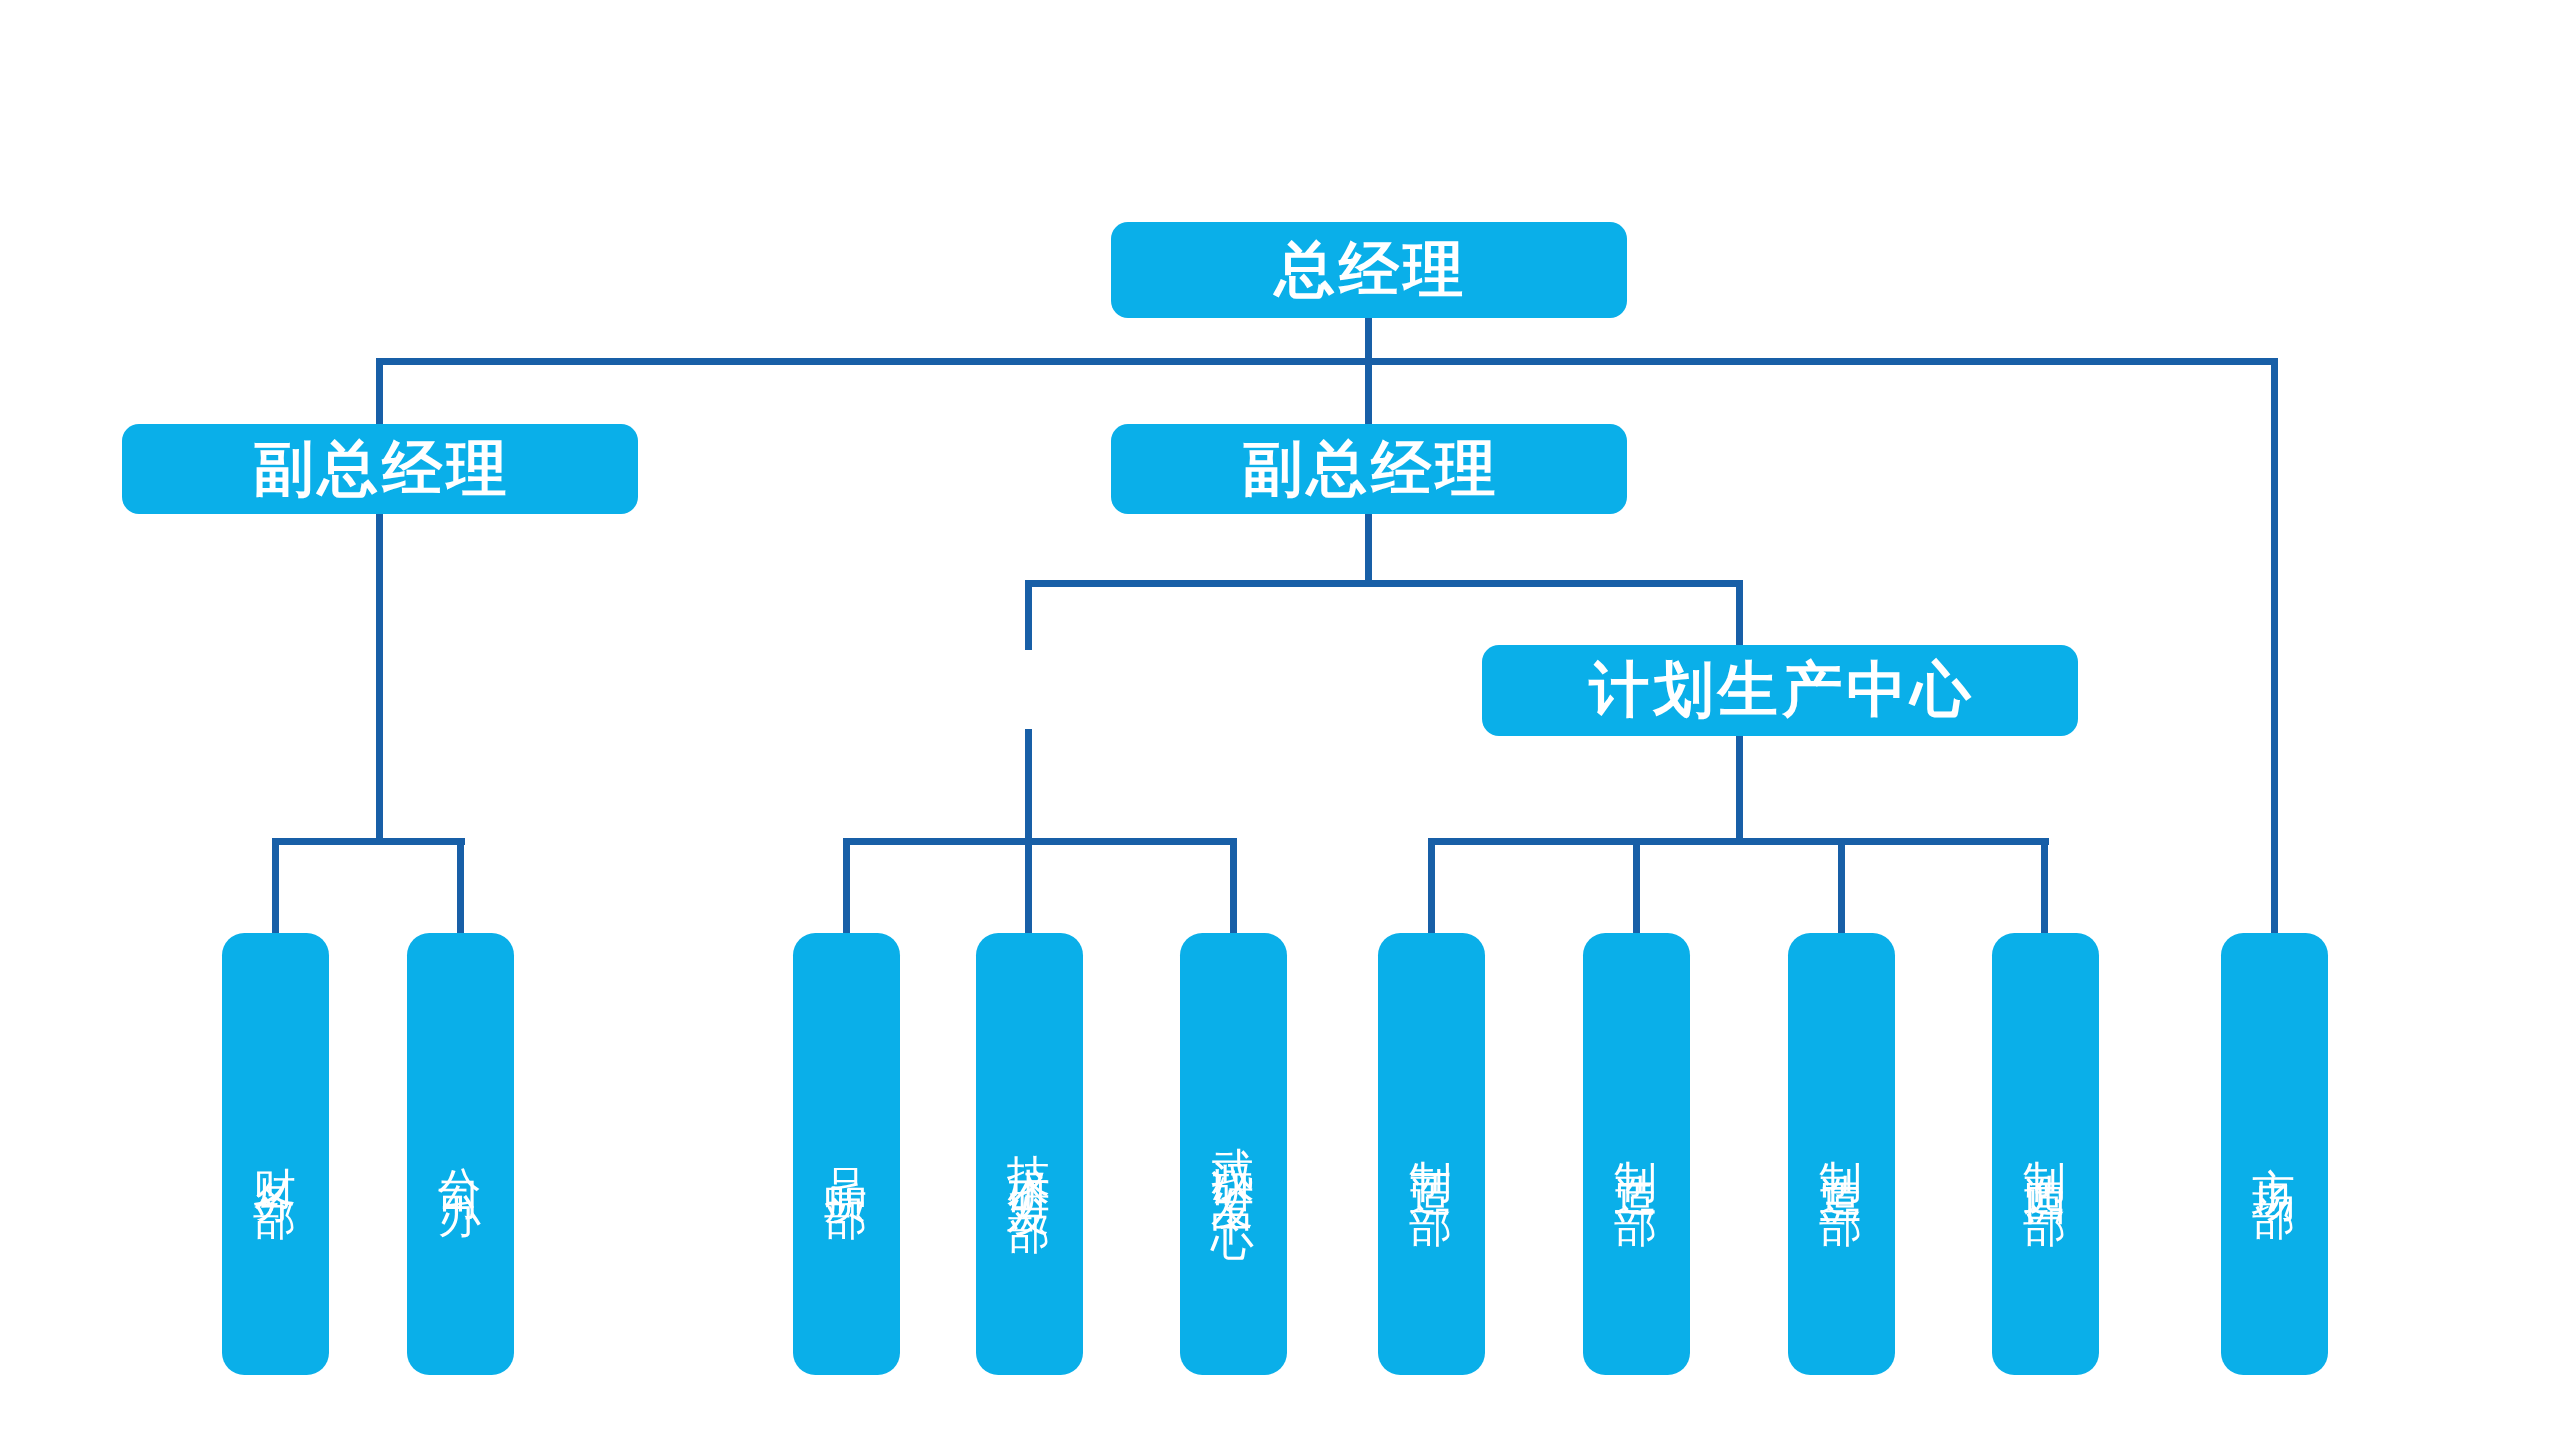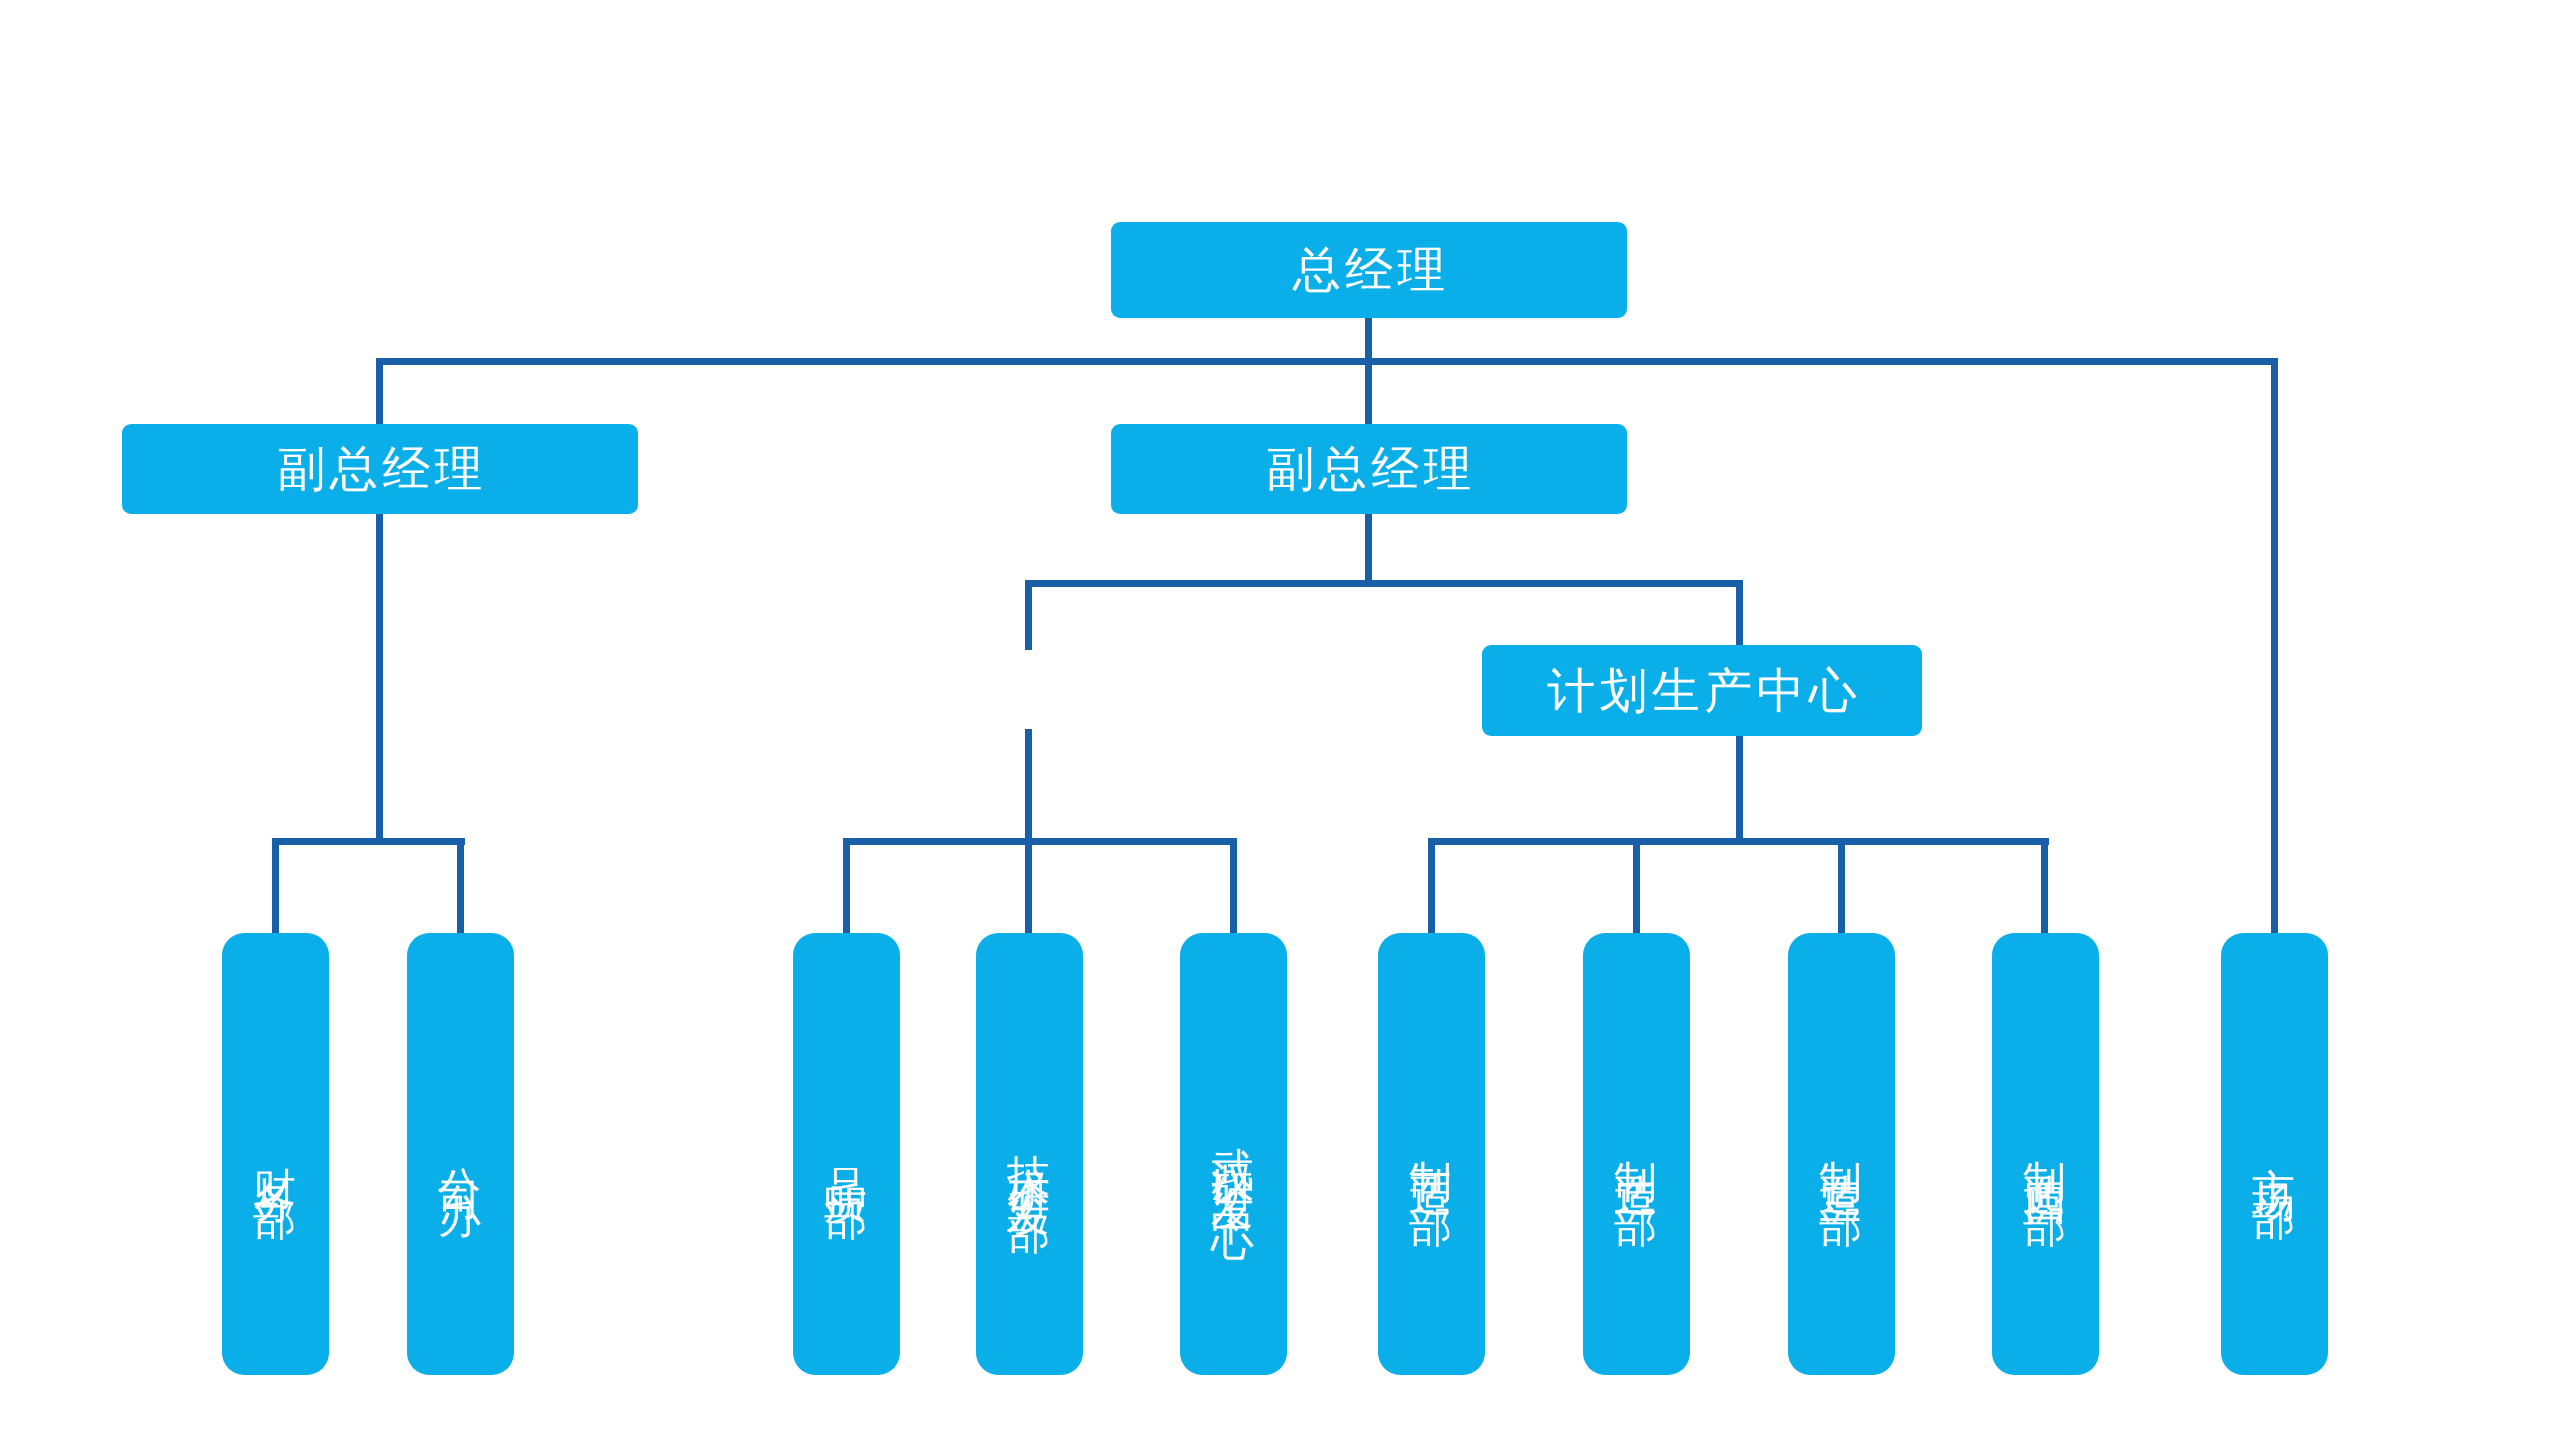--- a/index.html
+++ b/index.html
@@ -29,25 +29,26 @@
     position: absolute;
     background: #0aafe9;
     color: #ffffff;
     z-index: 2;
     display: flex;
     align-items: center;
     justify-content: center;
     box-sizing: border-box;
   }
   .node-h {
-    border-radius: 9px;
-    font-size: 48px;
+    border-radius: 17px;
+    font-size: 60px;
     letter-spacing: 4.3px;
     text-indent: 4.3px;
     white-space: nowrap;
+    font-weight: bold;
   }
   .node-v {
     border-radius: 22.3px;
     font-size: 43px;
     writing-mode: vertical-rl;
     text-orientation: upright;
     letter-spacing: 13.8px;
     white-space: nowrap;
   }
   
@@ -71,21 +72,21 @@
   .e-drop-wuhan     { left: 1230px; top: 838px; width: 6.9px; height: 97px; }
   .e-drop-mfg1      { left: 1428px; top: 838px; width: 6.9px; height: 97px; }
   .e-drop-mfg2      { left: 1633px; top: 838px; width: 6.9px; height: 97px; }
   .e-drop-mfg3      { left: 1838px; top: 838px; width: 6.9px; height: 97px; }
   .e-drop-mfg4      { left: 2041px; top: 838px; width: 6.9px; height: 97px; }
   
   .n-gm { left: 1111px; top: 222px; width: 516px; height: 96px; }
   .n-dl { left: 122px;  top: 424px; width: 516px; height: 90px; }
   .n-dm { left: 1111px; top: 424px; width: 516px; height: 90px; }
   .n-tc { left: 771px;  top: 645px; width: 516px; height: 91px; }
-  .n-pc { left: 1482px; top: 645px; width: 440px; height: 91px; }
+  .n-pc { left: 1482px; top: 645px; width: 596px; height: 91px; }
   
   .n-finance  { left: 222px;  top: 933px; width: 107px; height: 442px; }
   .n-office   { left: 407px;  top: 933px; width: 107px; height: 442px; }
   .n-quality  { left: 793px;  top: 933px; width: 107px; height: 442px; }
   .n-techrd   { left: 976px; top: 933px; width: 107px; height: 442px; }
   .n-wuhan    { left: 1180px; top: 933px; width: 107px; height: 442px; }
   .n-mfg1     { left: 1378px; top: 933px; width: 107px; height: 442px; }
   .n-mfg2     { left: 1583px; top: 933px; width: 107px; height: 442px; }
   .n-mfg3     { left: 1788px; top: 933px; width: 107px; height: 442px; }
   .n-mfg4     { left: 1992px; top: 933px; width: 107px; height: 442px; }

